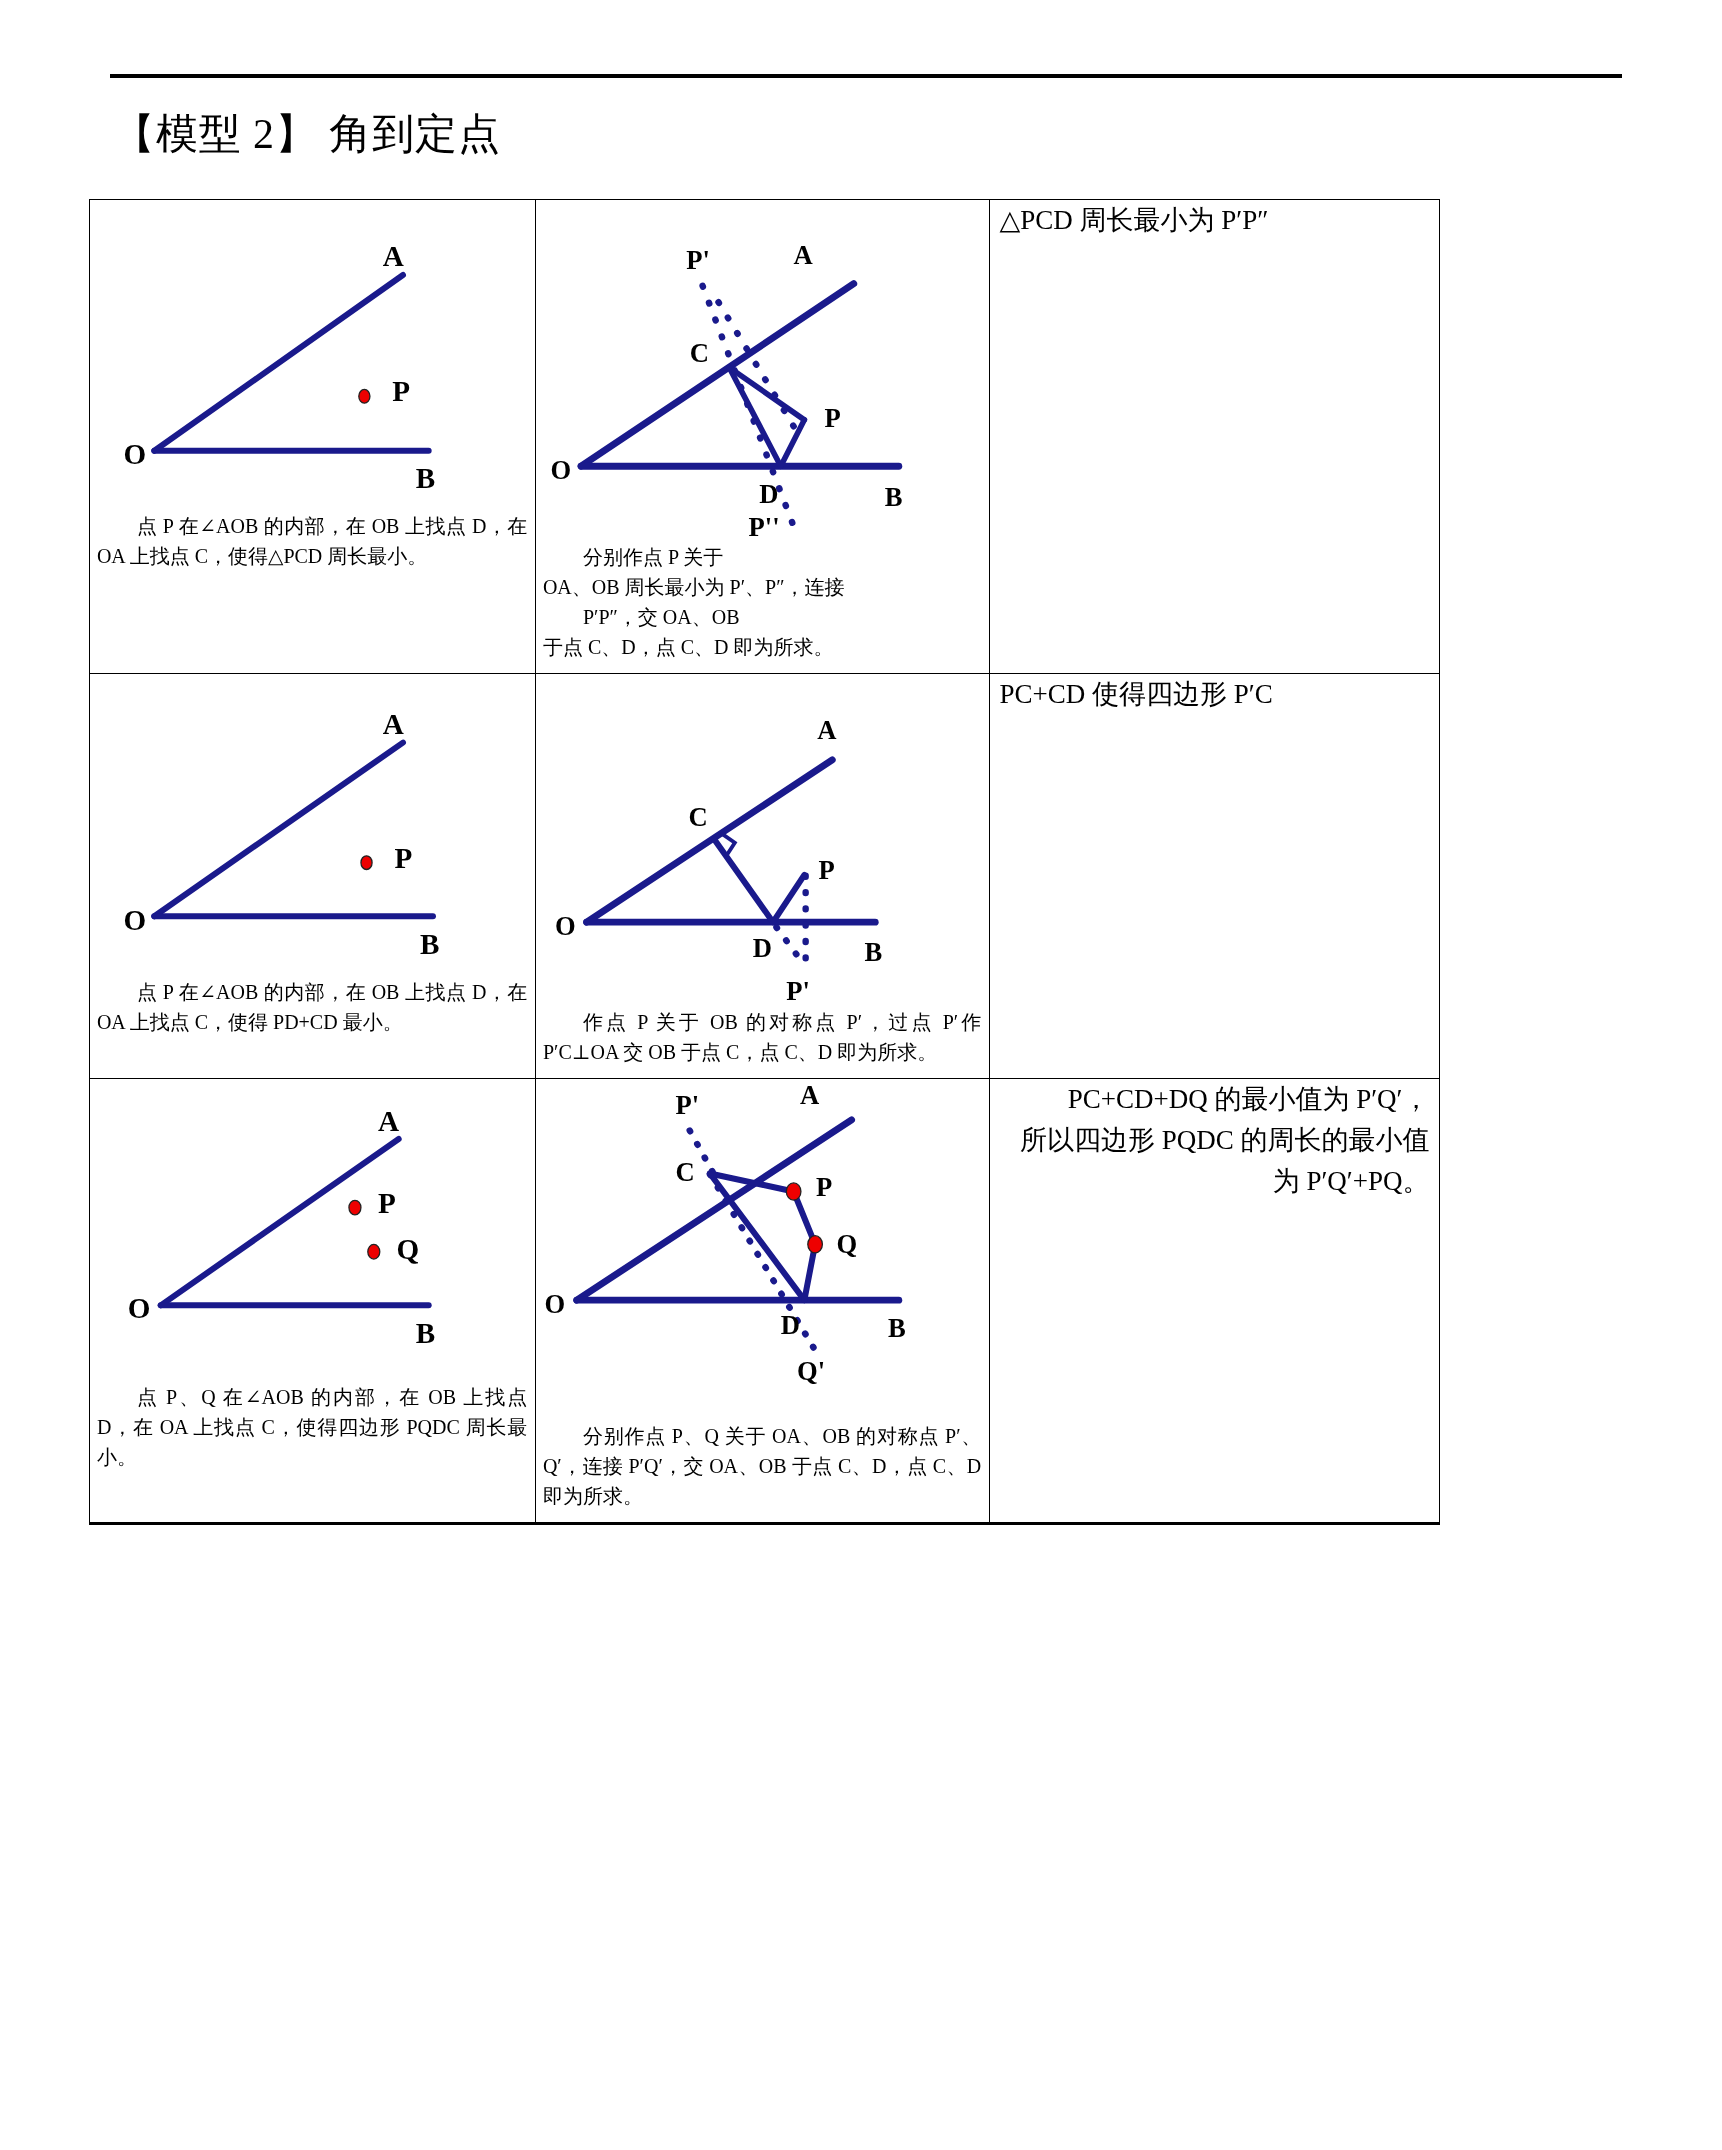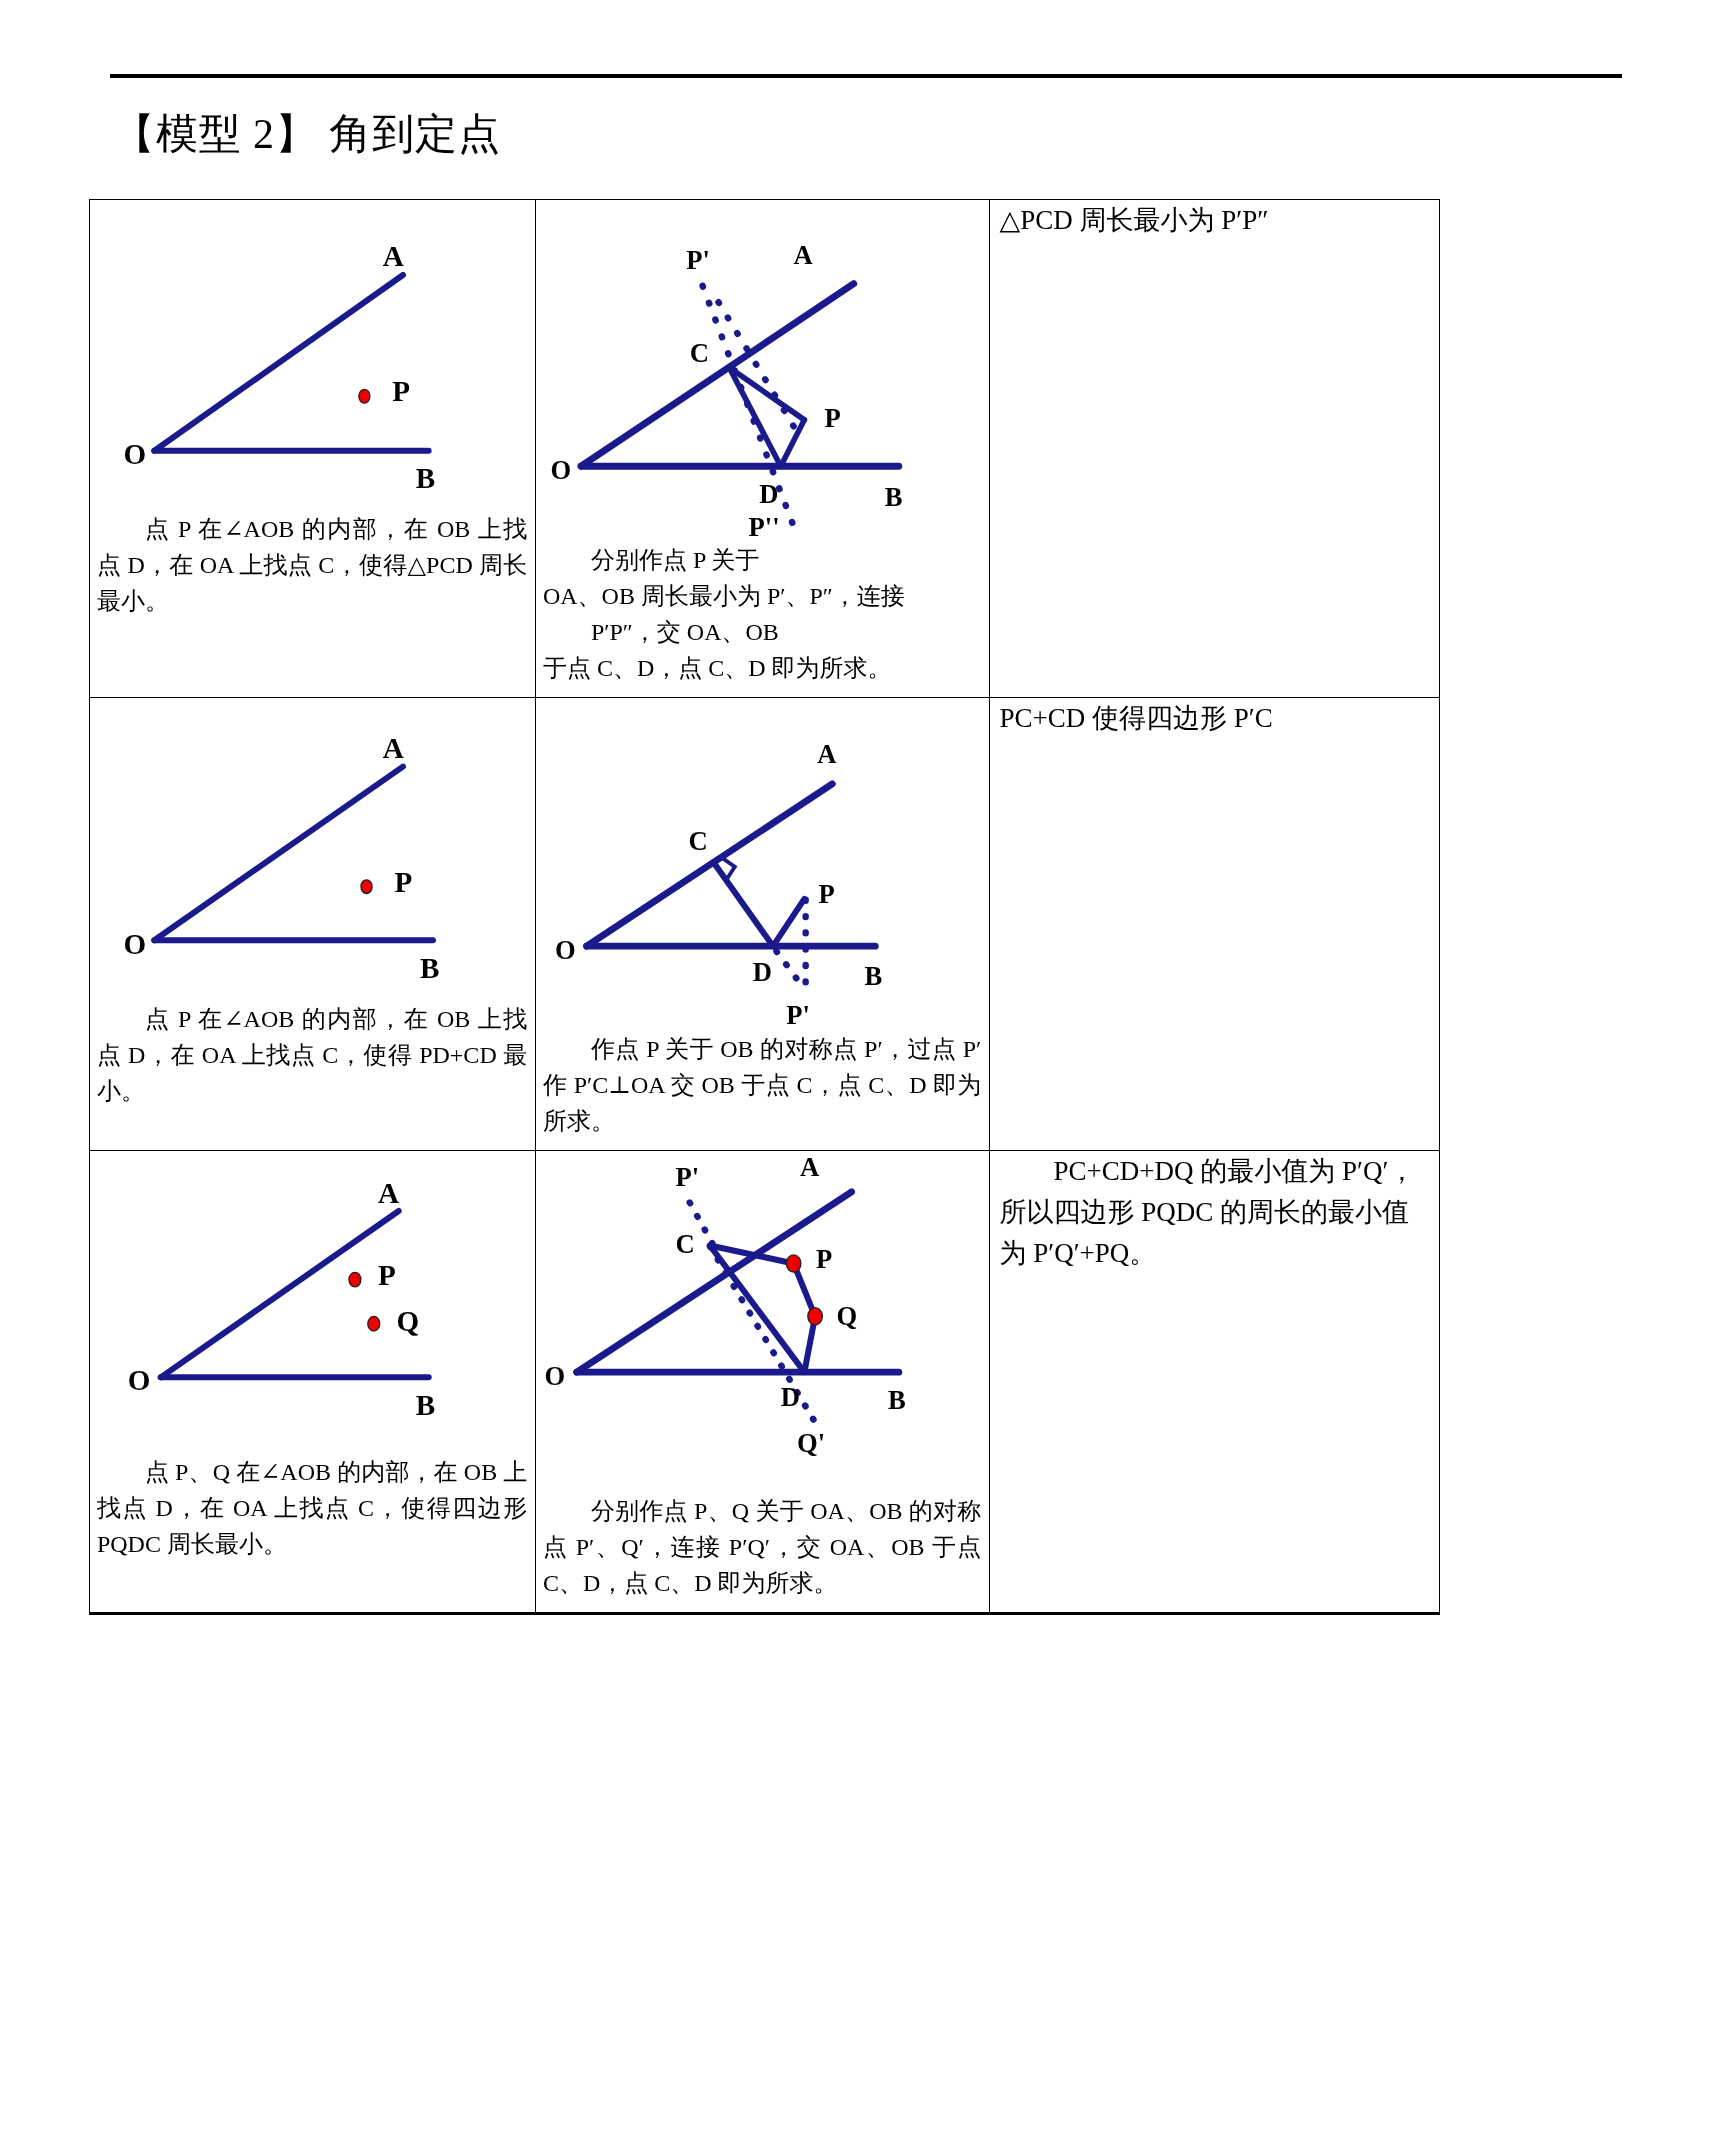--- a/index.html
+++ b/index.html
@@ -76,40 +76,40 @@
     position: relative;
     width: 100%;
   }
   .fig {
     position: relative;
     width: 100%;
   }
   .fig svg { display: block; width: 100%; height: auto; }
 
   .cell-text {
-    font-size: 24px;
+    font-size: 20px;
     line-height: 1.50;
     text-align: justify;
     padding: 2.6px 7.7px 11.2px 6.9px;
     text-indent: 2em;
     white-space: pre-wrap;
   }
   .cell-text.no-indent { text-indent: 0; }
 
   .result-text {
     font-size: 27px;
     line-height: 1.52;
     padding: 0 9.5px;
     text-align: left;
     white-space: pre-wrap;
   }
   .result-cell {
     vertical-align: middle;
   }
-  .result-text.indented { text-indent: 2em; }
+  .result-text.indented { text-indent: 2em; text-align: right; }
 </style>
 </head>
 <body>
 
 <div class="header-rule"></div>
 
 <div class="page-title">【模型 2】 角到定点</div>
 
 <table class="model-table">
   <colgroup>

